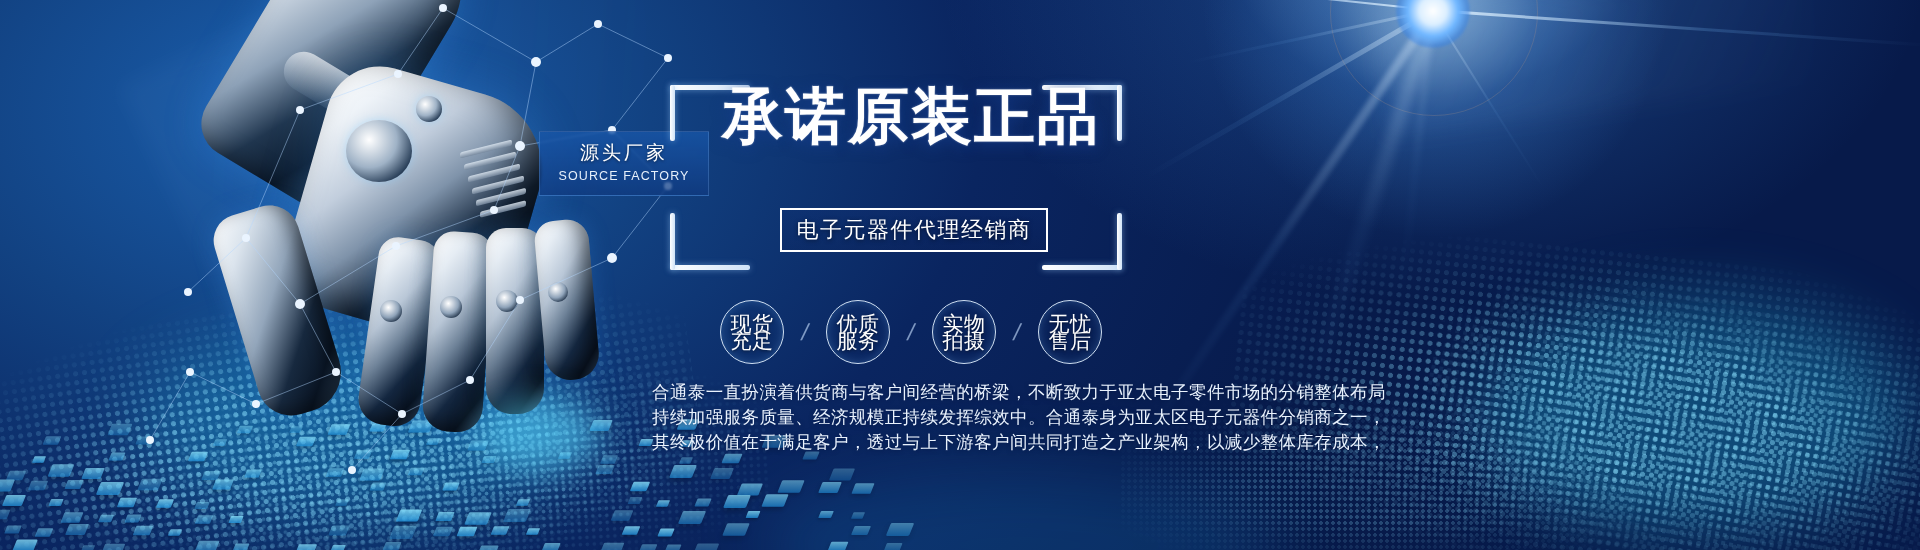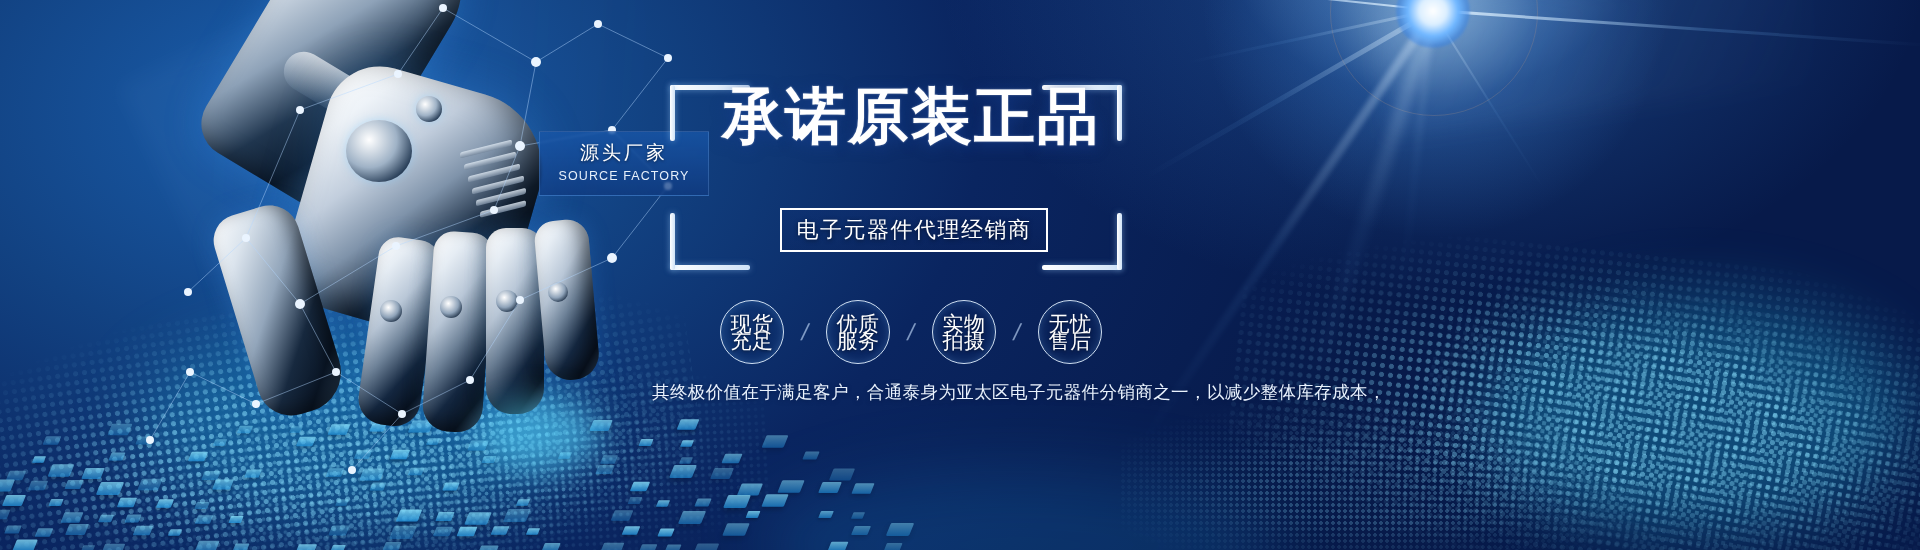--- a/index.html
+++ b/index.html
@@ -374,17 +374,19 @@
         <b>拍摄</b>
       </div>
       <div class="slash">/</div>
       <div class="circle">
         <b>无忧</b>
         <b>售后</b>
       </div>
     </div>
 
     <div class="para">
-      <div>其终极价值在于满足客户，合通泰身为亚太区电子元器件分销商之一，以减少整体库存成本，</div>
+      <div>合通泰一直扮演着供货商与客户间经营的桥梁，不断致力于亚太电子零件市场的分销整体布局</div>
+      <div>持续加强服务质量、经济规模正持续发挥综效中。合通泰身为亚太区电子元器件分销商之一，</div>
+      <div>其终极价值在于满足客户，透过与上下游客户间共同打造之产业架构，以减少整体库存成本，</div>
     </div>
 
   </div>
 </div>
 
 </body></html>

